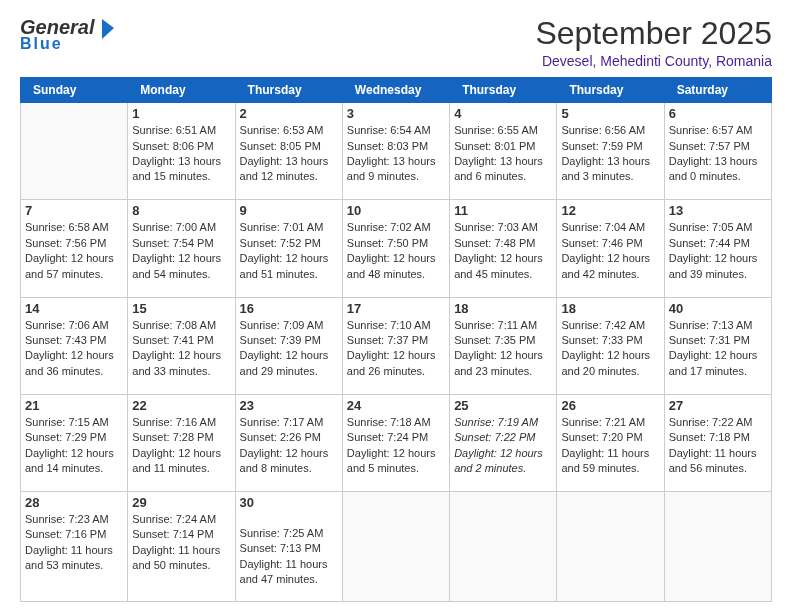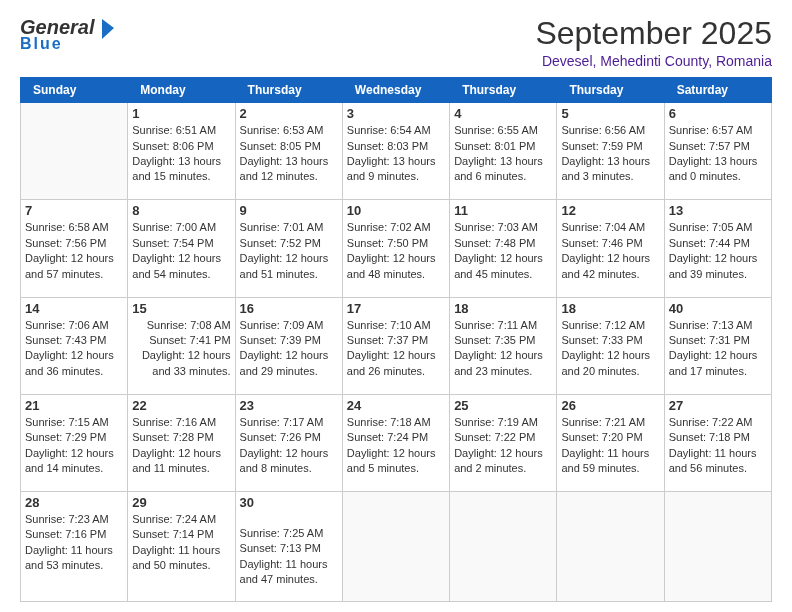--- a/index.html
+++ b/index.html
@@ -217,21 +217,21 @@
         <tr>
           <td>
             <span class="day-num">14</span>
             <div class="day-info" style="white-space: pre-line;">Sunrise: 7:06 AM
 Sunset: 7:43 PM
 Daylight: 12 hours
 and 36 minutes.</div>
           </td>
           <td>
             <span class="day-num">15</span>
-            <div class="day-info" style="white-space: pre-line; text-align: right;">Sunrise: 7:08 AM
+            <div class="day-info" style="white-space: pre-line;">Sunrise: 7:08 AM
 Sunset: 7:41 PM
 Daylight: 12 hours
 and 33 minutes.</div>
           </td>
           <td>
             <span class="day-num">16</span>
             <div class="day-info" style="white-space: pre-line;">Sunrise: 7:09 AM
 Sunset: 7:39 PM
 Daylight: 12 hours
 and 29 minutes.</div>
@@ -245,21 +245,21 @@
           </td>
           <td>
             <span class="day-num">18</span>
             <div class="day-info" style="white-space: pre-line;">Sunrise: 7:11 AM
 Sunset: 7:35 PM
 Daylight: 12 hours
 and 23 minutes.</div>
           </td>
           <td>
             <span class="day-num">18</span>
-            <div class="day-info" style="white-space: pre-line;">Sunrise: 7:12 AM
+            <div class="day-info" style="white-space: pre-line;">Sunrise: 7:42 AM
 Sunset: 7:33 PM
 Daylight: 12 hours
 and 20 minutes.</div>
           </td>
           <td>
             <span class="day-num">40</span>
             <div class="day-info" style="white-space: pre-line;">Sunrise: 7:13 AM
 Sunset: 7:31 PM
 Daylight: 12 hours
 and 17 minutes.</div>
@@ -276,34 +276,34 @@
           <td>
             <span class="day-num">22</span>
             <div class="day-info" style="white-space: pre-line;">Sunrise: 7:16 AM
 Sunset: 7:28 PM
 Daylight: 12 hours
 and 11 minutes.</div>
           </td>
           <td>
             <span class="day-num">23</span>
             <div class="day-info" style="white-space: pre-line;">Sunrise: 7:17 AM
-Sunset: 7:26 PM
+Sunset: 2:26 PM
 Daylight: 12 hours
 and 8 minutes.</div>
           </td>
           <td>
             <span class="day-num">24</span>
             <div class="day-info" style="white-space: pre-line;">Sunrise: 7:18 AM
 Sunset: 7:24 PM
 Daylight: 12 hours
 and 5 minutes.</div>
           </td>
           <td>
             <span class="day-num">25</span>
-            <div class="day-info" style="white-space: pre-line;">Sunrise: 7:19 AM
+            <div class="day-info" style="white-space: pre-line; font-style: italic;">Sunrise: 7:19 AM
 Sunset: 7:22 PM
 Daylight: 12 hours
 and 2 minutes.</div>
           </td>
           <td>
             <span class="day-num">26</span>
             <div class="day-info" style="white-space: pre-line;">Sunrise: 7:21 AM
 Sunset: 7:20 PM
 Daylight: 11 hours
 and 59 minutes.</div>

